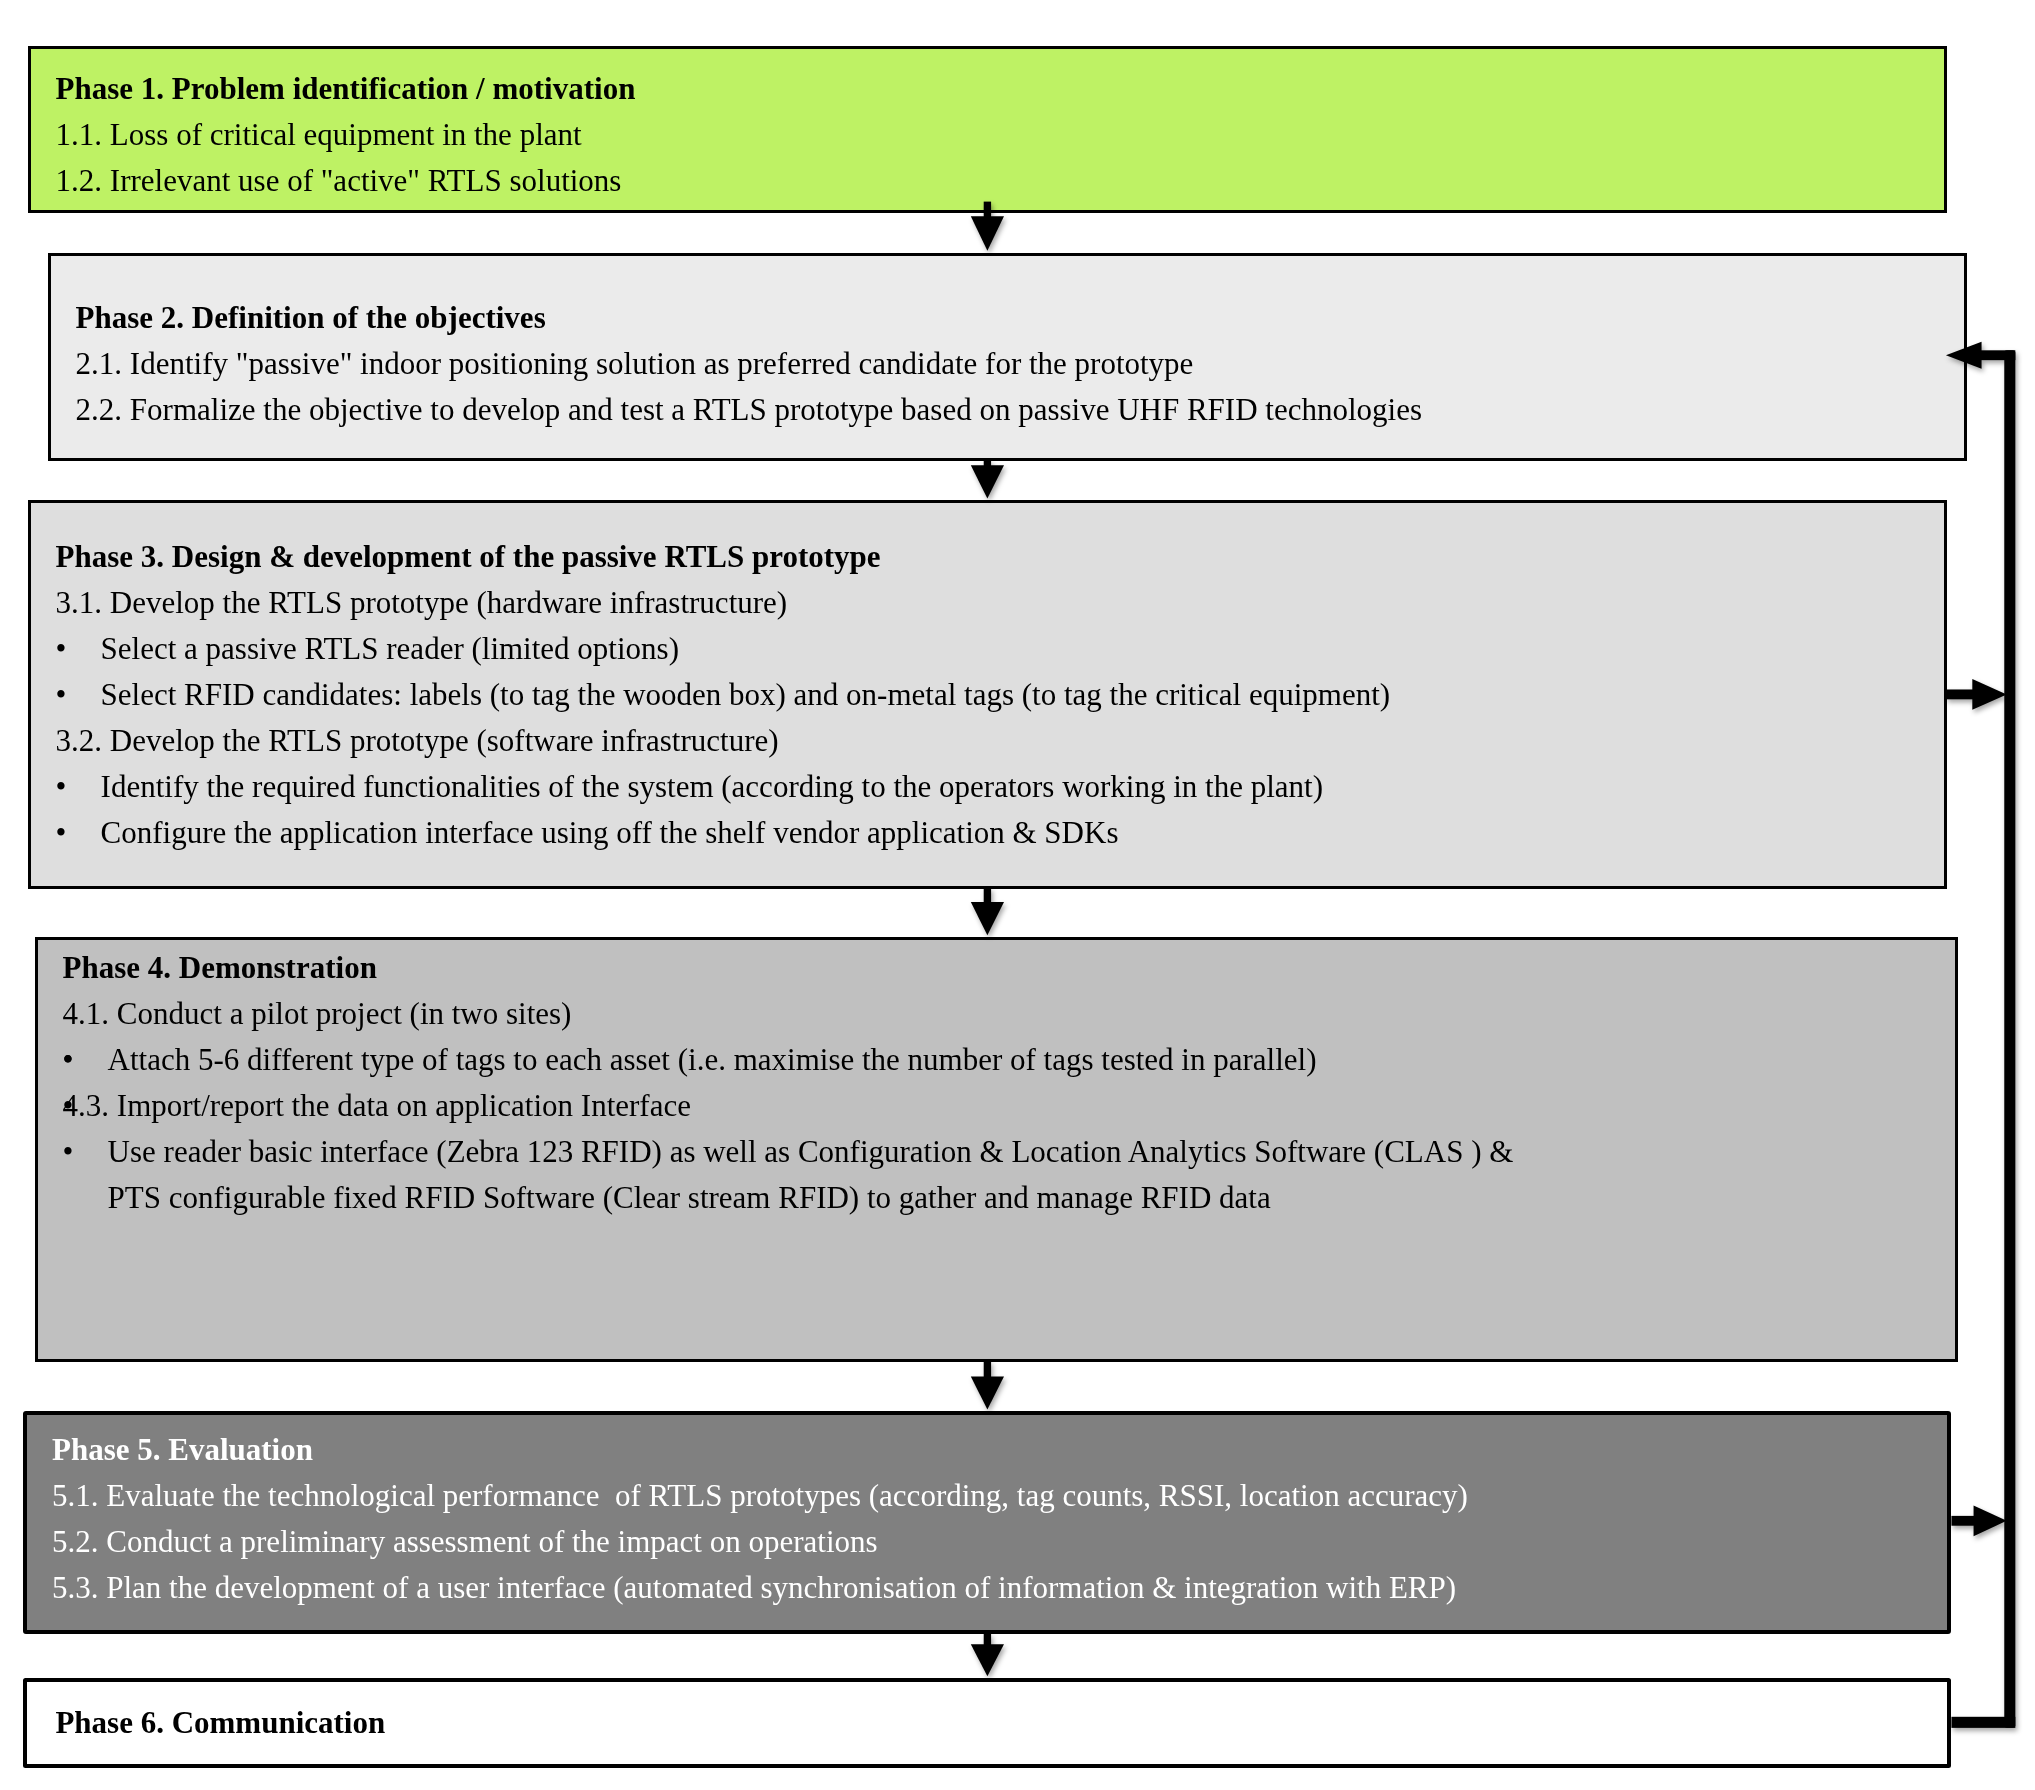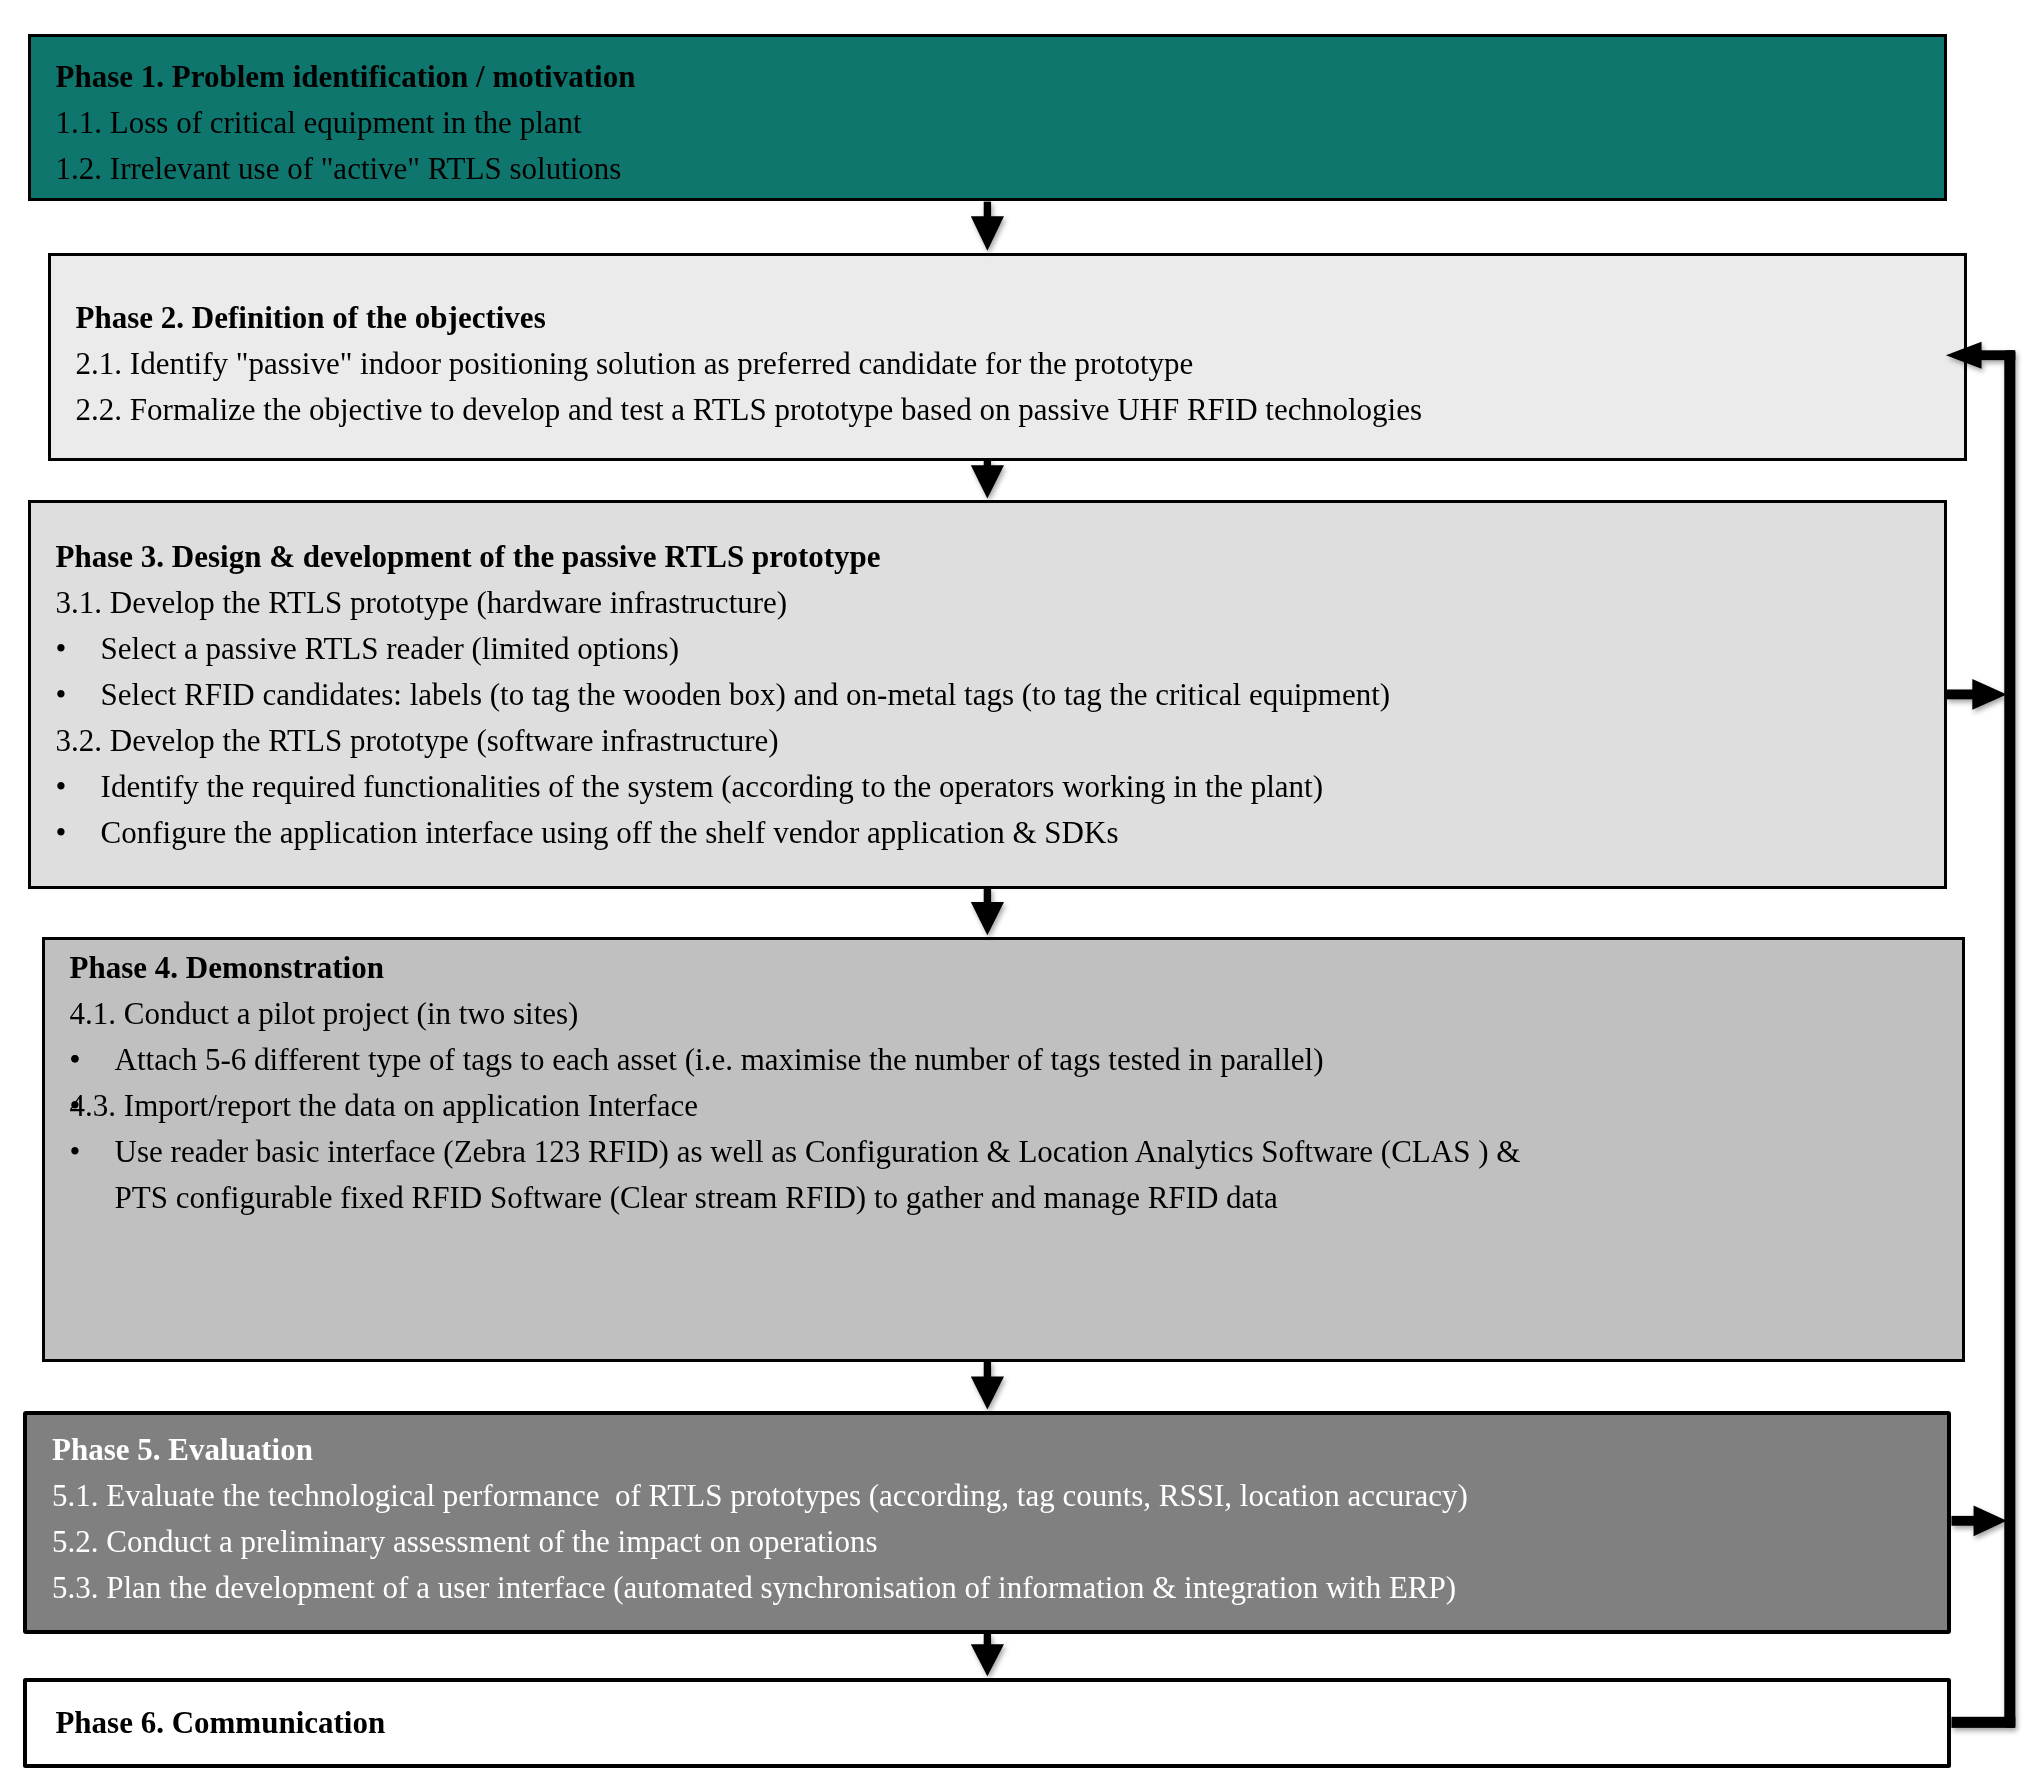--- a/index.html
+++ b/index.html
@@ -4,27 +4,27 @@
 <style>
   html, body { margin:0; padding:0; background:#ffffff; }
   body { width:2035px; height:1790px; position:relative; overflow:hidden;
          font-family:"Liberation Serif","DejaVu Serif",serif; color:#000; }
   .box { position:absolute; box-sizing:border-box; border:3.1px solid #000; }
   .box .txt { position:absolute; left:24.6px; right:12.3px; font-size:31px; line-height:46px; white-space:nowrap; }
   .title { font-weight:bold; }
   .bullet { position:relative; padding-left:45px; }
   .bullet .dot { position:absolute; left:0; top:0; }
   .cont { padding-left:45px; }
-  #p1 { left:28px; top:34px; width:1919px; height:167px; background:#0f766e; }
+  #p1 { left:28px; top:46px; width:1919px; height:167px; background:#bef264; }
   #p1 .txt { top:17px; }
   #p2 { left:28px; top:253px; width:1919px; height:208px; background:#ebebeb;margin-left:20px; }
   #p2 .txt { top:39px; }
   #p3 { left:28px; top:500px; width:1919px; height:389px; background:#dedede; }
   #p3 .txt { top:31px; }
-  #p4 { left:42px; top:937px; width:1923px; height:425px; background:#c0c0c0; }
+  #p4 { left:35px; top:937px; width:1923px; height:425px; background:#c0c0c0; }
   #p4 .txt { top:4.9px; left:24.6px; }
   #p5 { left:23.4px; top:1411px; width:1928px; height:223px; background:#808080; border-width:4.9px; border-radius:3px; }
   #p5 .txt { top:12.3px; left:24.6px; color:#ffffff; }
   #p6 { left:23.4px; top:1678px; width:1928px; height:90px; background:#ffffff; border-width:4.9px; border-radius:2.5px;text-decoration:underline; }
   #p6 .txt { top:18.4px; left:28px; }
   svg#arrows { position:absolute; left:0; top:0; }
 </style>
 </head>
 <body>
 

